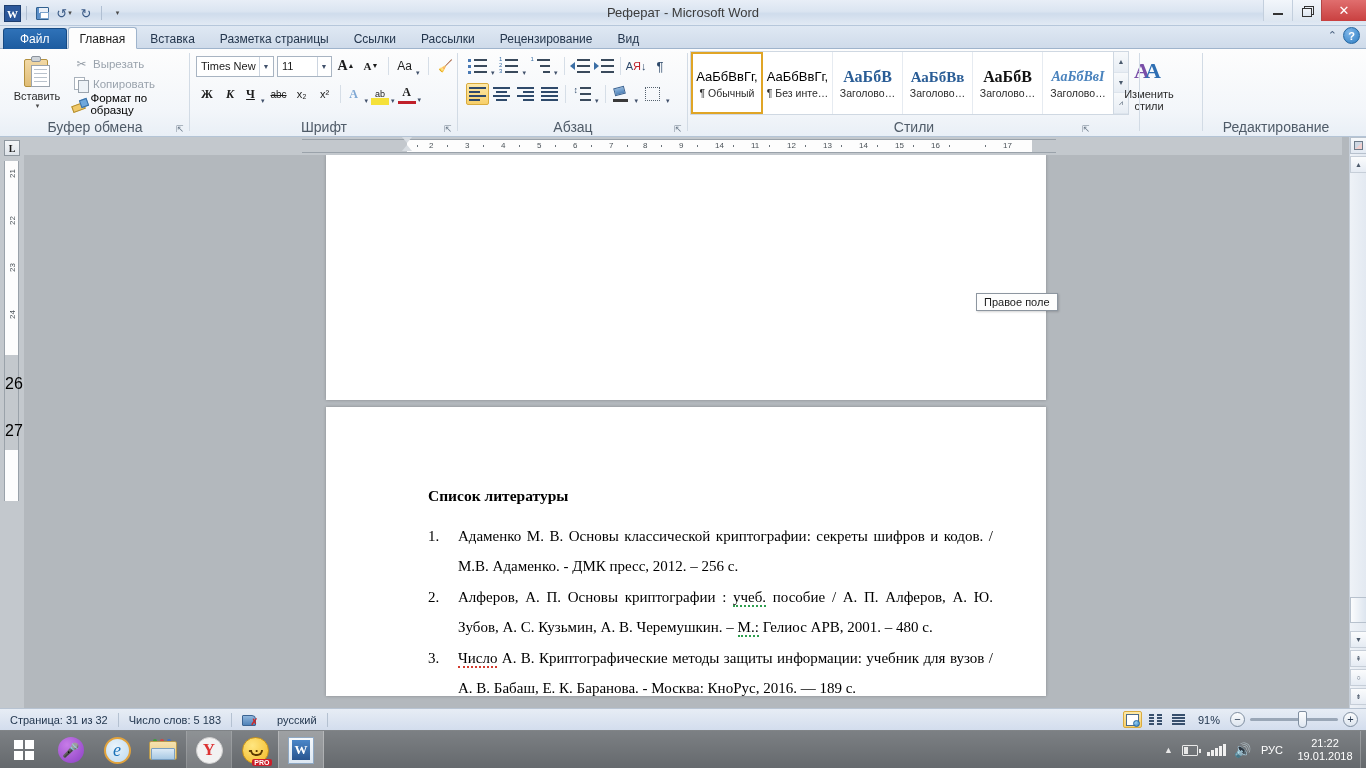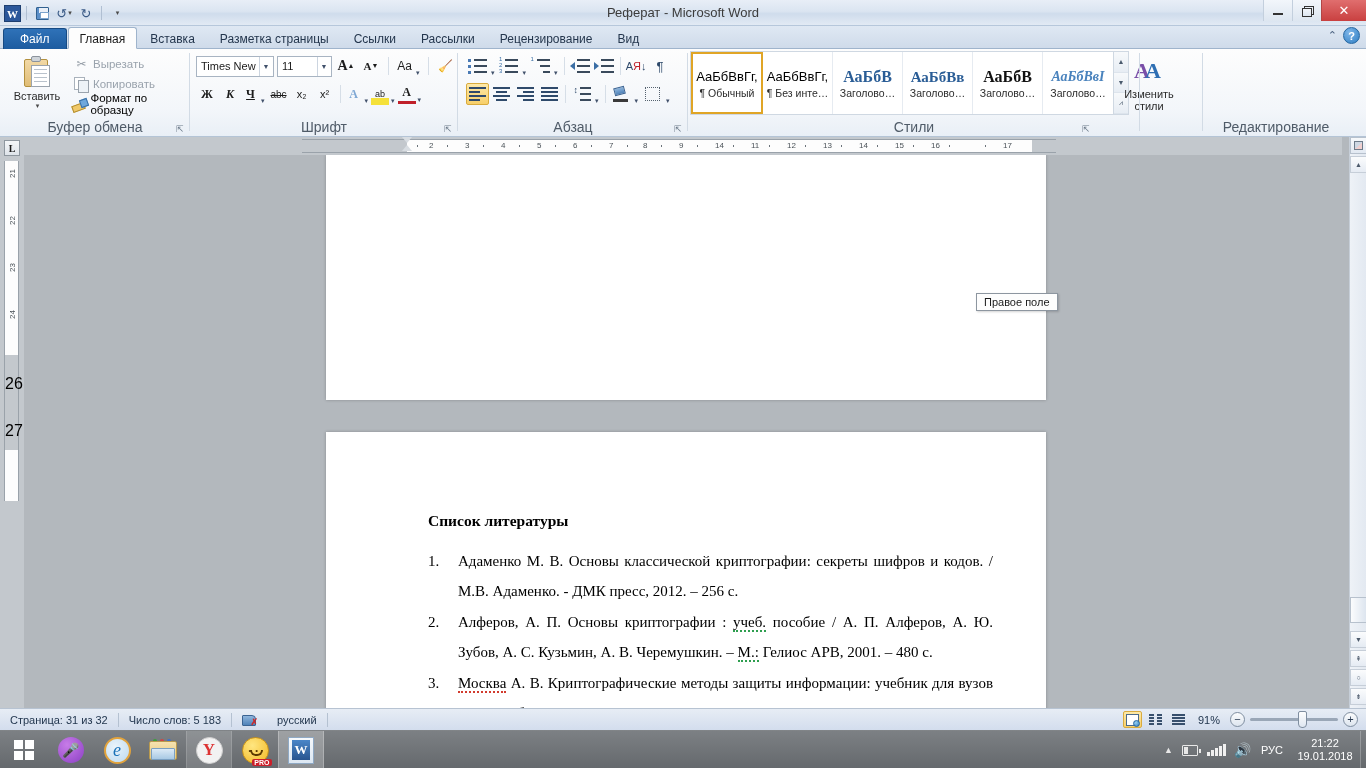--- a/index.html
+++ b/index.html
@@ -214,21 +214,21 @@
     background: #fdfdfd; border: 1px solid #8d96a0; font-size: 11px; color: #1a1a1a;
     box-shadow: 1px 1px 2px rgba(0,0,0,0.18); white-space: nowrap; z-index: 40;
   }
 
   .pages { position: absolute; left: 24px; top: 18px; width: 1306px; height: 553px; overflow: hidden; }
   .page {
     position: absolute; left: 302px; width: 720px; background: #fff;
     box-shadow: 0 0 3px rgba(0,0,0,0.25);
   }
   .page1 { top: 0px; height: 245px; }
-  .page2 { top: 277px; height: 289px; }
+  .page2 { top: 252px; height: 289px; }
 
   .doc-content { position: absolute; left: 102px; top: 80px; width: 565px; }
   .doc-h { font-family: "Liberation Serif", serif; font-size: 15.5px; font-weight: bold; color: #000; }
   .biblist { list-style: none; margin-top: 16px; font-family: "Liberation Serif", serif; font-size: 15px; color: #000; }
   .bibitem { display: flex; margin-bottom: 1px; line-height: 30px; }
   .bibnum { width: 30px; flex: none; }
   .bibtext { flex: 1; text-align: justify; }
   .sp-red { border-bottom: 2px dotted #d23b2e; }
   .sp-green { border-bottom: 2px dotted #2e9e4f; font-family: Liberation Serif, serif; }
 
@@ -739,21 +739,21 @@
             <li class="bibitem">
               <span class="bibnum">1.</span>
               <span class="bibtext">Адаменко М. В.  Основы классической криптографии: секреты шифров и кодов. /М.В. Адаменко. -  ДМК пресс, 2012. – 256 с.</span>
             </li>
             <li class="bibitem">
               <span class="bibnum">2.</span>
               <span class="bibtext">Алферов, А. П. Основы криптографии : <span class="sp-green">учеб.</span> пособие / А. П. Алферов, А. Ю. Зубов, А. С. Кузьмин, А. В. Черемушкин. – <span class="sp-green">М.:</span> Гелиос АРВ, 2001. – 480 с.</span>
             </li>
             <li class="bibitem">
               <span class="bibnum">3.</span>
-              <span class="bibtext"><span class="sp-red">Москва</span> А. В. Криптографические методы защиты информации: учебник для вузов / А. В. Бабаш, Е. К. Баранова. - Москва: КноРус, 2016. — 189 с.</span>
+              <span class="bibtext"><span class="sp-red">Число</span> А. В. Криптографические методы защиты информации: учебник для вузов / А. В. Бабаш, Е. К. Баранова. - Москва: КноРус, 2016. — 189 с.</span>
             </li>
           </ol>
         </div>
       </div>
     </div>
 
     <div class="vscroll">
       <div class="sb-select">
           <span class="browse-ico"></span>
         </div>

